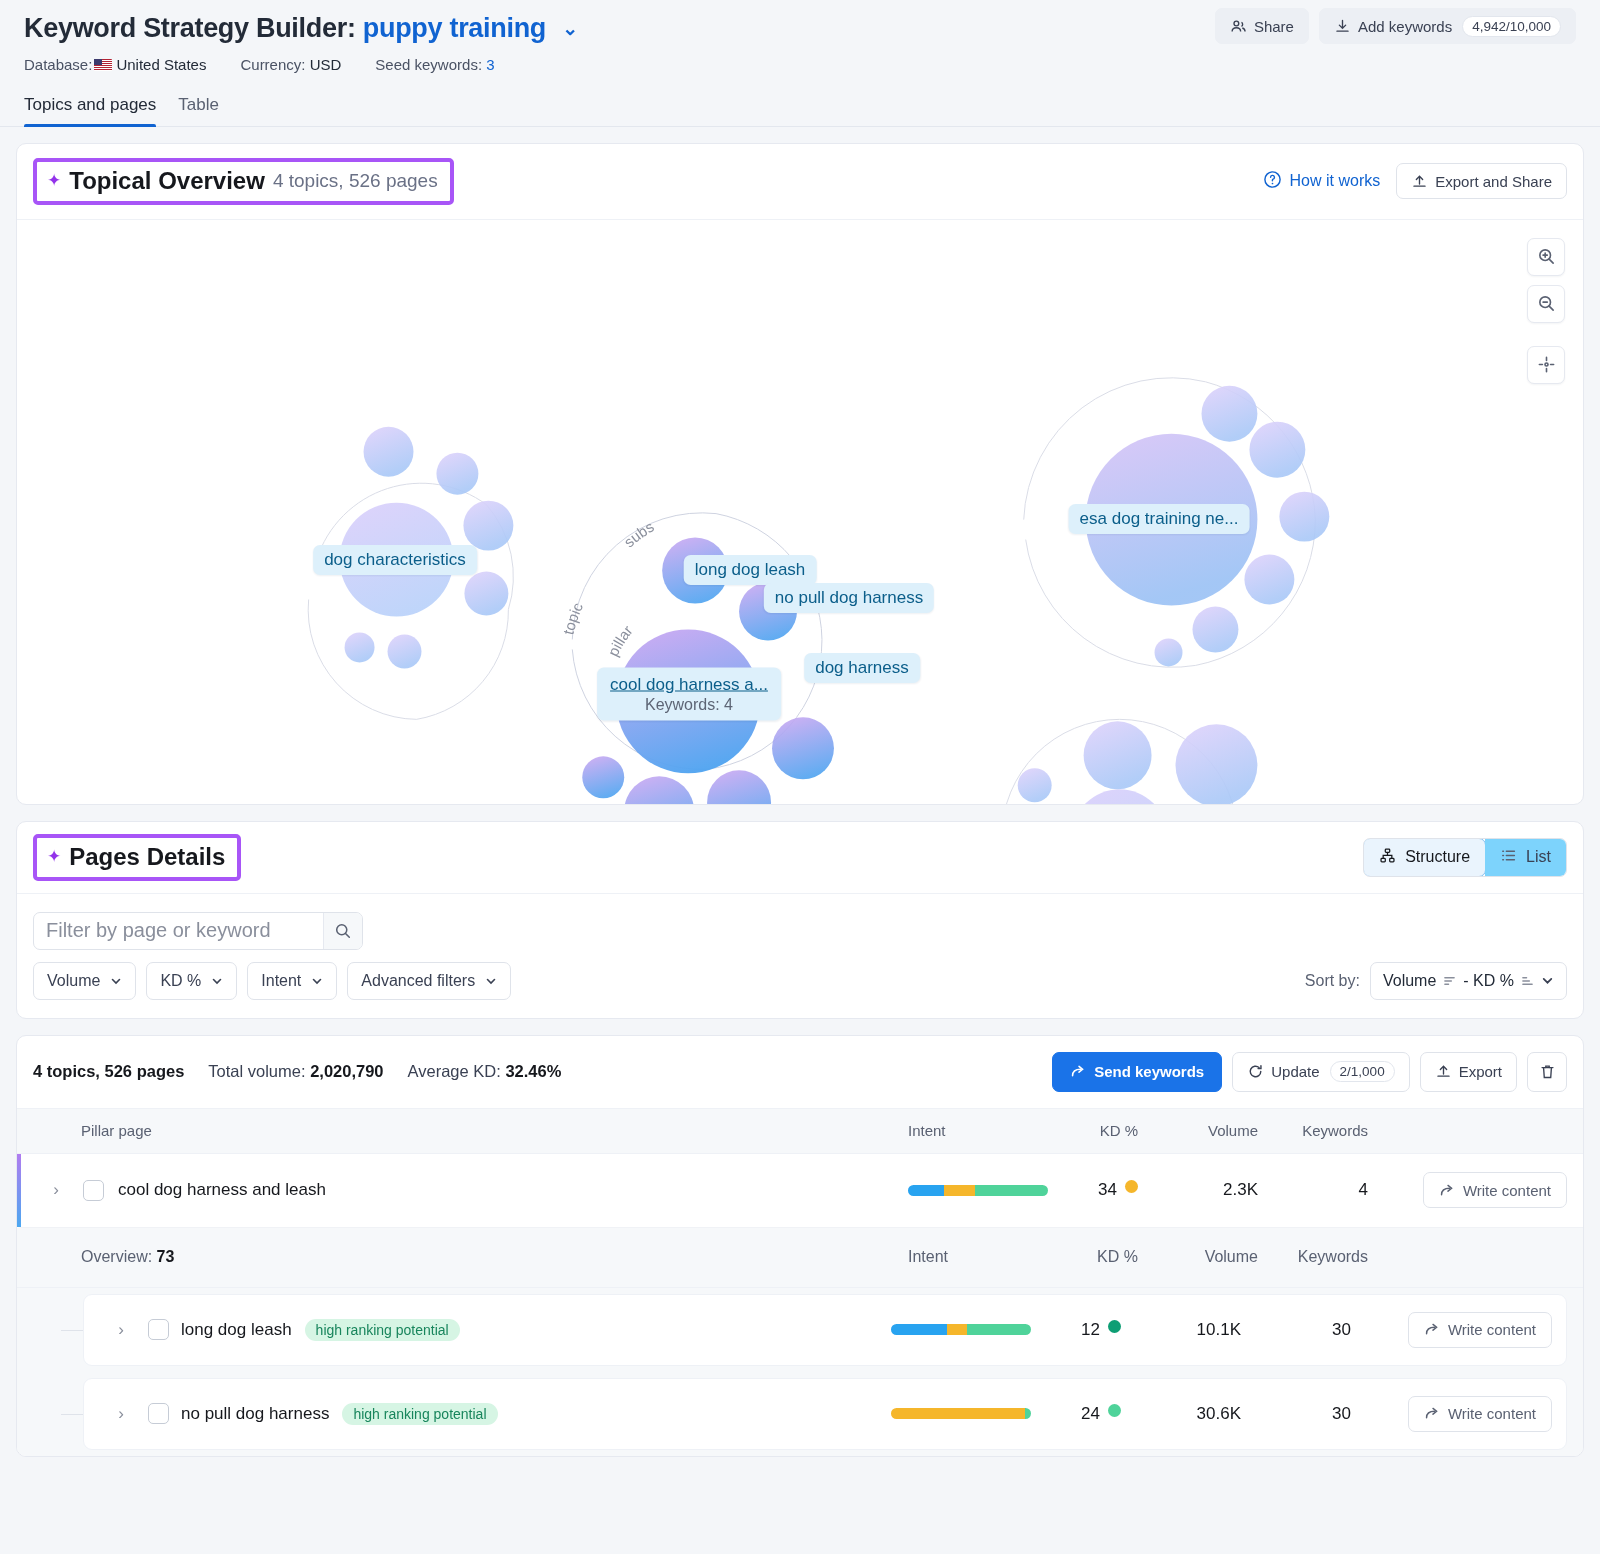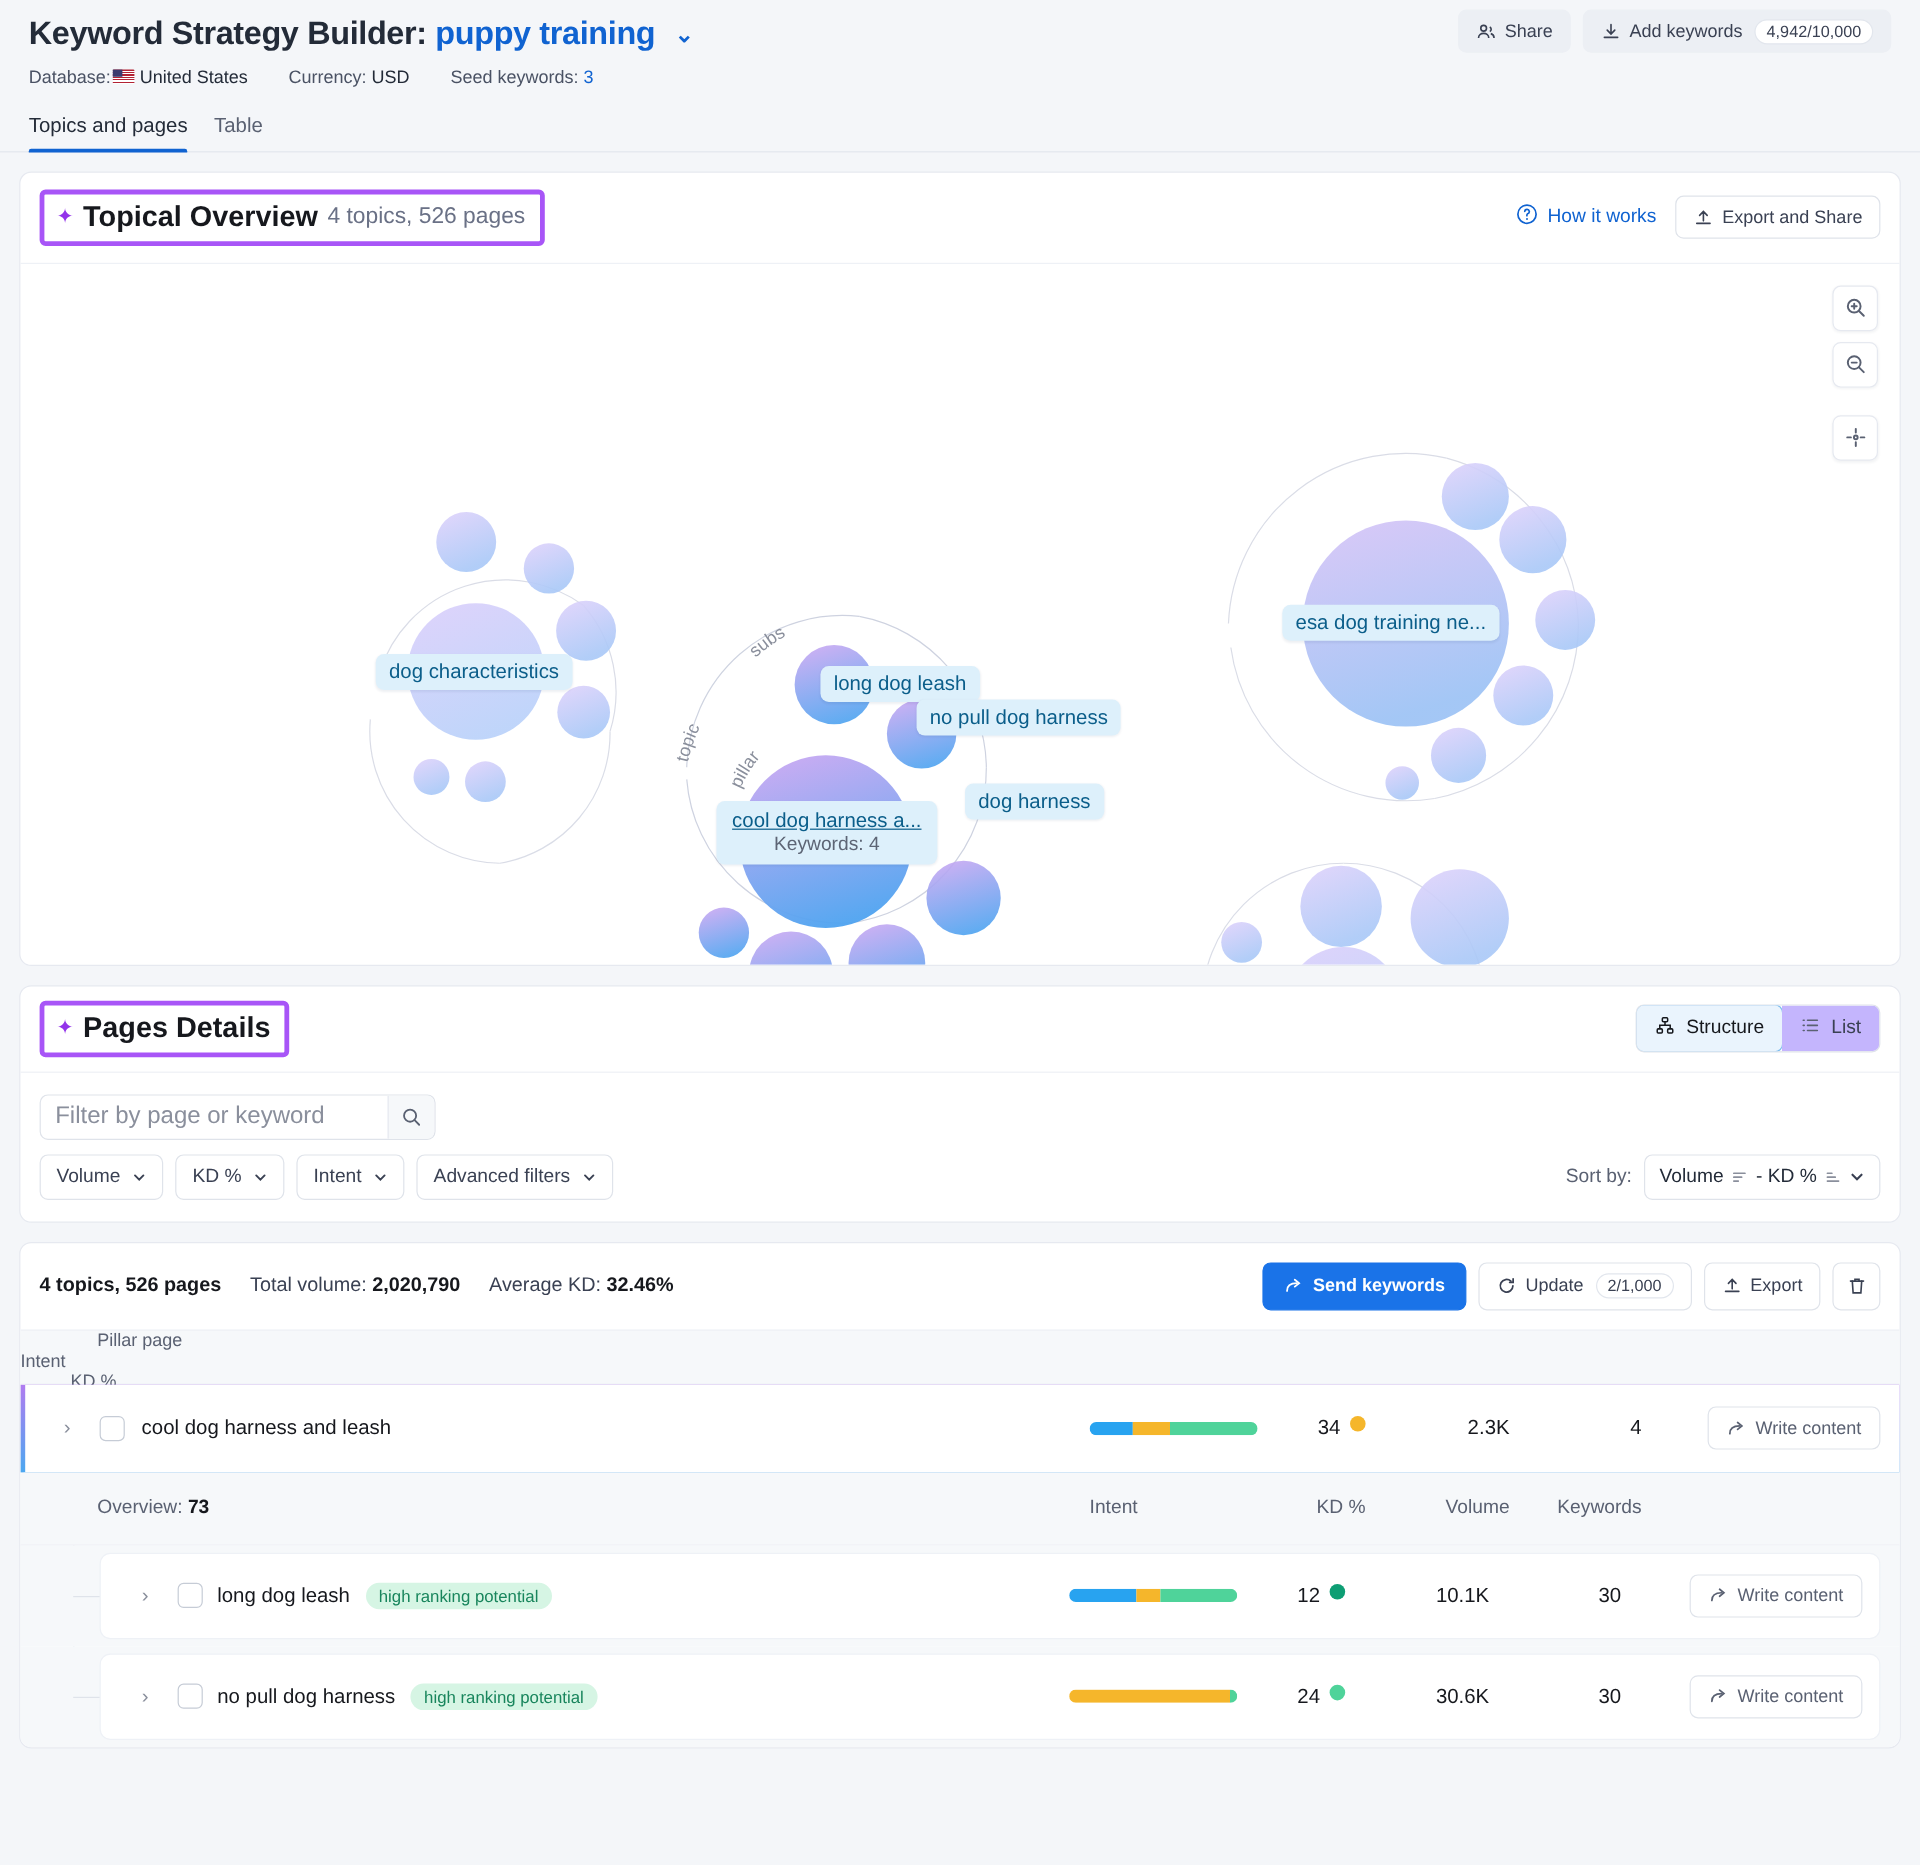--- a/index.html
+++ b/index.html
@@ -72,21 +72,21 @@
     border-radius:7px; padding:5px 11px; white-space:nowrap; transform:translate(-50%,-50%);
     box-shadow:0 1px 2px rgba(20,40,80,.07);
   }
   .node-label.big { padding:7px 13px; text-align:center; }
   .node-label .lnk-u { text-decoration:underline; display:block; }
   .node-label .sub { display:block; color:#5d6575; font-size:16px; margin-top:1px; }
 
   
   .pd-head { display:flex; align-items:center; justify-content:space-between; padding:12px 16px 12px 16px; }
   .seg { display:inline-flex; border:1px solid #dfe3ea; border-radius:7px; overflow:hidden; }
-  .seg > div { display:inline-flex; align-items:center; gap:9px; font-size:16px; padding:8px 15px; cursor:pointer; background:#c4b5fd; color:#3a4153; }
+  .seg > div { display:inline-flex; align-items:center; gap:9px; font-size:16px; padding:8px 15px; cursor:pointer; background:#7dd3fc; color:#3a4153; }
   .seg > div.on { background:#eaf4fd; color:#16181d; border:1px solid #7fbdee; border-radius:7px; margin:-1px; }
 
   .filters { padding:6px 16px 18px 16px; border-top:1px solid #eef1f6; position:relative; }
   .search-box { display:inline-flex; width:330px; height:38px; border:1px solid #dfe3ea; border-radius:7px; overflow:hidden; margin-top:12px; background:#fff; }
   .search-box input { flex:1; border:0; outline:0; padding:0 12px; font-size:20px; color:#3a4153; font-family:inherit; background:transparent; }
   .search-box input::placeholder { color:#8a8f9c; }
   .search-btn { width:44px; border-left:1px solid #e6e9f0; background:#f6f8fa; display:flex; align-items:center; justify-content:center; cursor:pointer; }
   .filter-row { display:flex; gap:10px; margin-top:12px; }
   .fbtn { display:inline-flex; align-items:center; gap:10px; height:38px; padding:0 13px;
           border:1px solid #dfe3ea; border-radius:7px; background:#fff; font-size:16px; color:#3a4153; cursor:pointer; }
@@ -96,21 +96,21 @@
 
   
   .stats-row { display:flex; align-items:center; justify-content:space-between; padding:16px 16px; }
   .stats-left { display:flex; gap:24px; font-size:16.5px; color:#3a4153; align-items:baseline; }
   .stats-left b { color:#16181d; }
   .stats-right { display:flex; gap:10px; align-items:center; }
   .btn.primary { background:#1a73e8; border-color:#1a73e8; color:#fff; font-weight:bold; height:40px; padding:0 17px; border-radius:7px; }
   .btn.h40 { height:40px; }
   .btn.sq { width:40px; padding:0; justify-content:center; }
 
-  .tbl-head { display:flex; background:#f6f8fa; border-top:1px solid #eef1f6; border-bottom:1px solid #eef1f6; height:46px; font-size:15px; color:#5a6172;flex-direction:column; }
+  .tbl-head { display:flex; align-items:center; background:#f6f8fa; border-top:1px solid #eef1f6; border-bottom:1px solid #eef1f6; height:46px; font-size:15px; color:#5a6172; }
   .c-name { flex:1; padding-left:64px; }
   .c-intent { width:150px; }
   .c-kd { width:80px; text-align:right; }
   .c-vol { width:120px; text-align:right; }
   .c-kw { width:110px; text-align:right; }
   .c-act { width:215px; }
 
   .row { display:flex; align-items:center; height:74px; background:#fff; border-bottom:1px solid #f0f2f6; position:relative; }
   .row.pillar { border-left:4px solid transparent; background-image:linear-gradient(#fff,#fff), linear-gradient(#b07cf0,#4aa8f0); background-origin:border-box; background-clip:padding-box,border-box; }
   .chev { width:26px; color:#8a8f9c; font-size:17px; cursor:pointer; display:flex; justify-content:center; }

